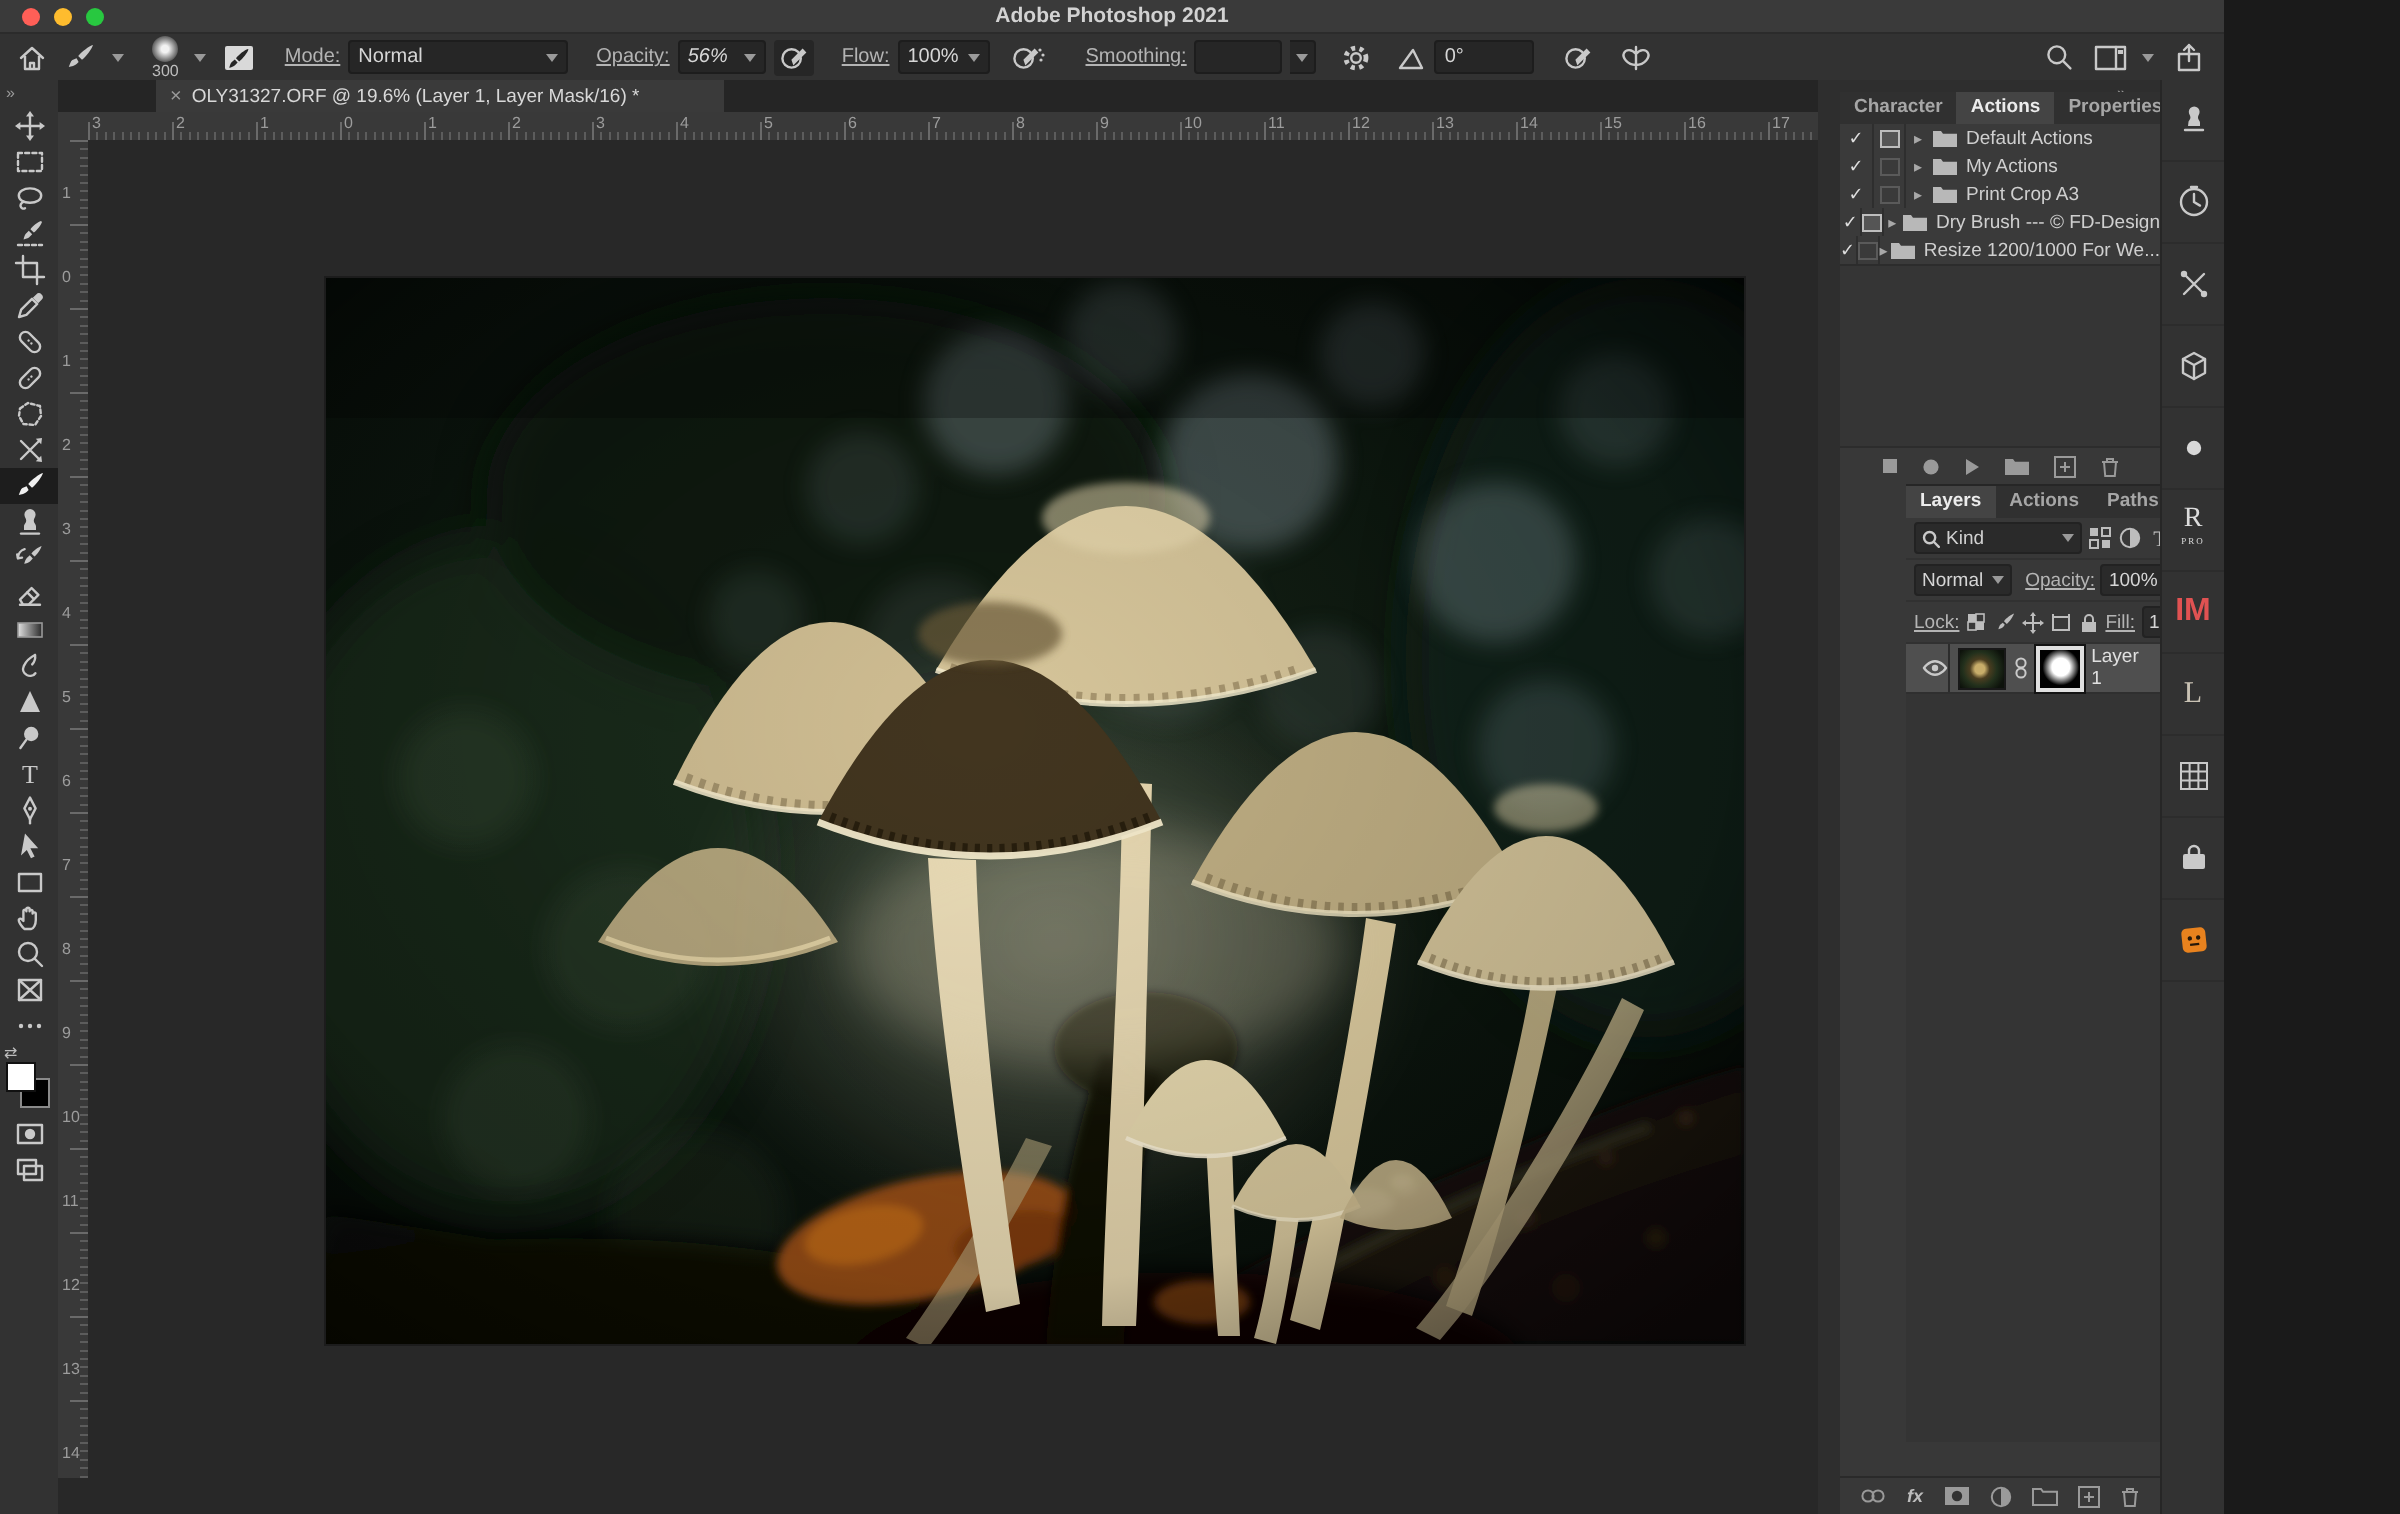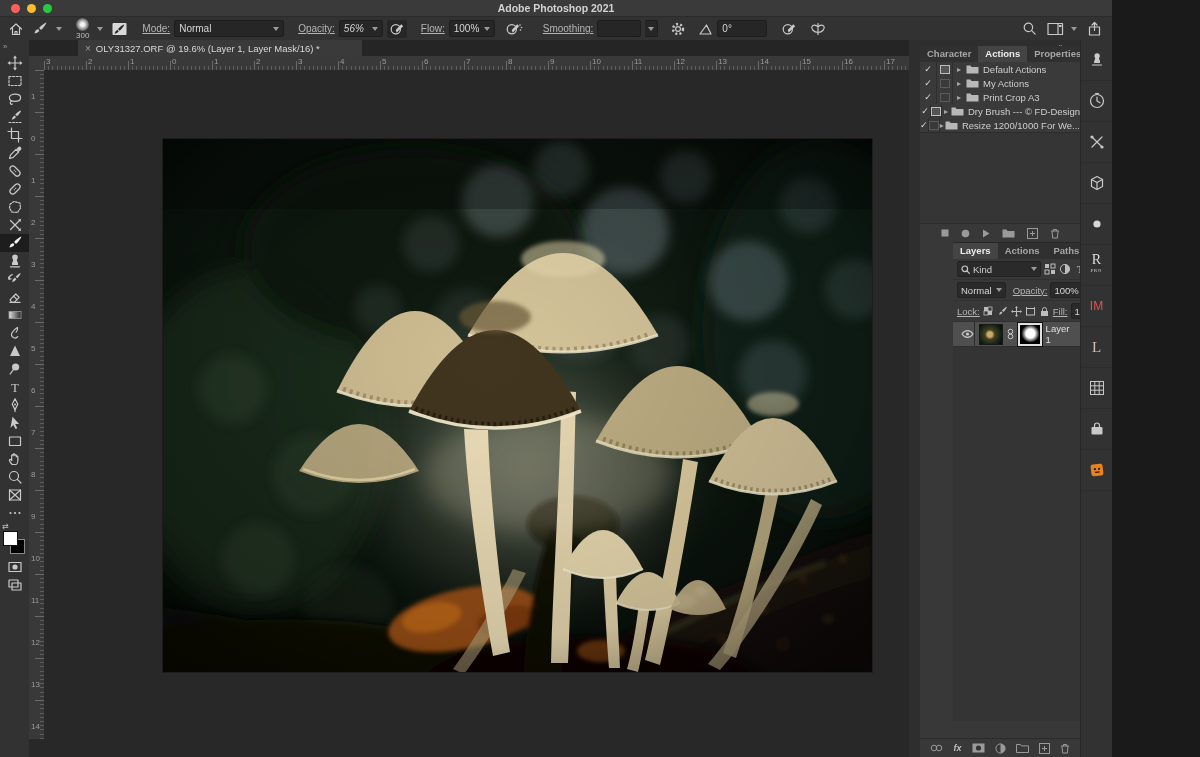--- a/index.html
+++ b/index.html
@@ -114,21 +114,21 @@
   .layerempty{flex:1;background:#343434;}
   .bcontrols{position:absolute;left:11px;bottom:0;width:160px;height:18px;background:#383838;
              border-top:1px solid #2a2a2a;display:flex;align-items:center;justify-content:center;gap:10px;}
   
   .strip{position:absolute;right:0;top:0;width:31px;bottom:0;background:#323232;border-left:1px solid #262626;
          display:flex;flex-direction:column;align-items:center;}
   .strip .sico{width:31px;height:40px;display:flex;flex-direction:column;align-items:center;justify-content:center;
                border-bottom:1px solid #2c2c2c;color:#d0d0d0;}
   .rpro{font-family:"Liberation Serif",serif;font-size:14px;color:#dcdcdc;line-height:11px;text-align:center;}
   .rpro small{font-size:4.5px;letter-spacing:1px;display:block;}
-  .imlogo{font-weight:normal;font-size:12px;color:#e05252;}
+  .imlogo{font-weight:bold;font-size:16px;color:#e05252;}
   .llogo{font-family:"Liberation Serif",serif;font-size:15px;color:#c9c2b4;}
 </style>
 </head>
 <body>
 
 <div class="app">
 
   <div class="titlebar">
     <div class="tl r"></div>
     <div class="tl y"></div>

